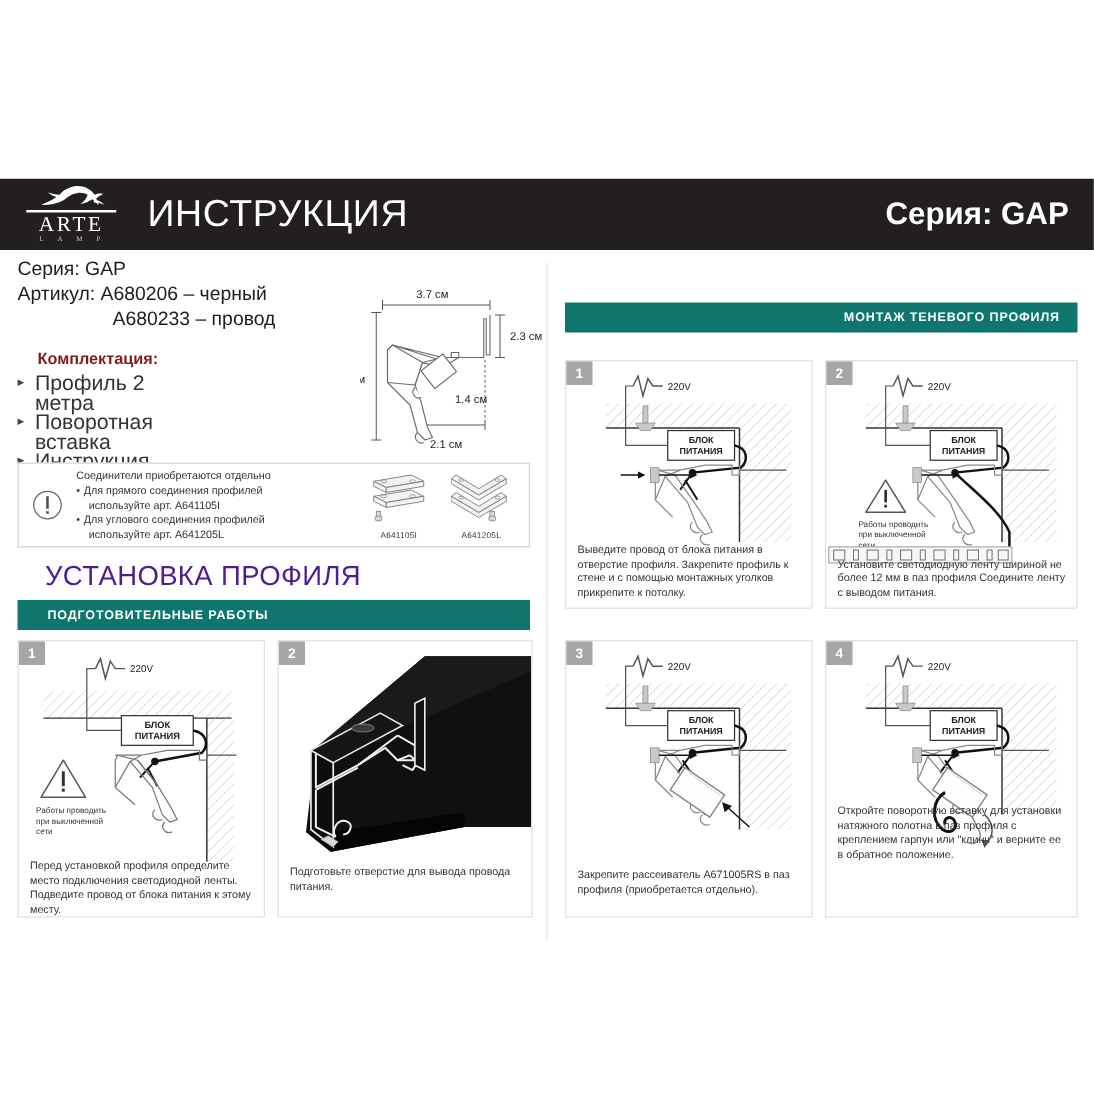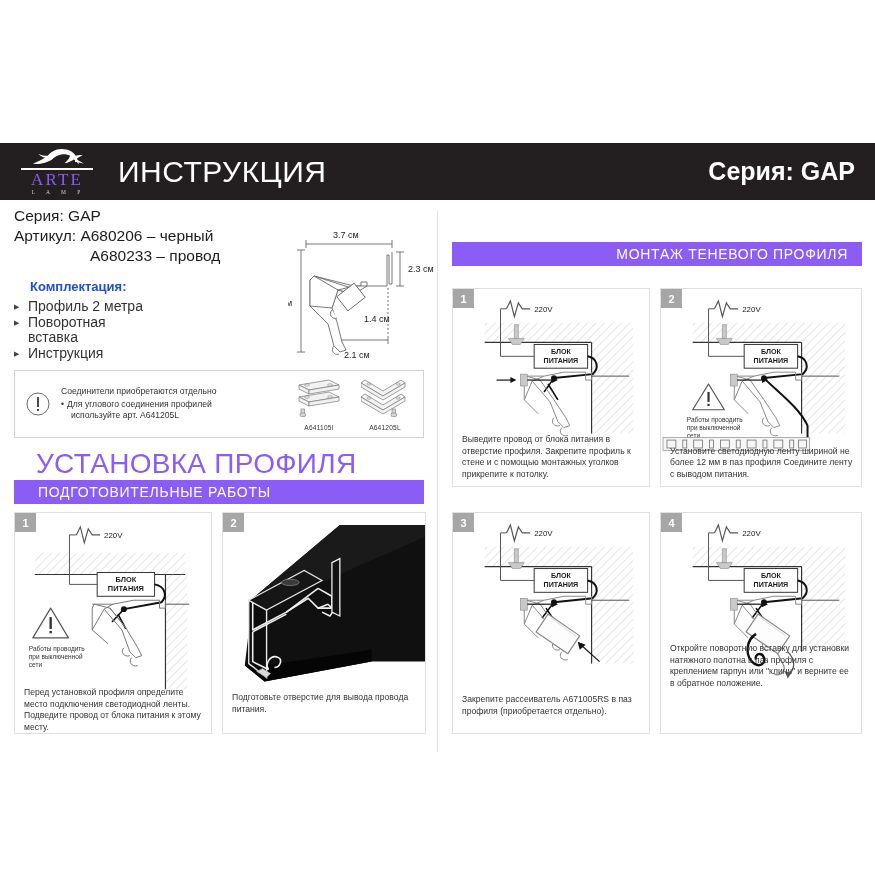--- a/index.html
+++ b/index.html
@@ -24,21 +24,21 @@
   .logo-block {
     width: 78px; margin-left: 18px; flex: none;
     display: flex; flex-direction: column; align-items: center;
     color: #fff;
   }
   .logo-griffin { width: 56px; height: 20px; display: block; }
   .logo-rule { width: 72px; height: 2px; background: #fff; margin: 1px 0 0 0; }
   .logo-arte {
     font-family: "Liberation Serif", "DejaVu Serif", serif;
     font-size: 17px; letter-spacing: 2.2px; line-height: 17px;
-    color: #8b5cf6; margin-top: 1px;
+    color: #ffffff; margin-top: 1px;
   }
   .logo-lamp {
     font-family: "Liberation Serif", "DejaVu Serif", serif;
     font-size: 5.5px; letter-spacing: 5px; line-height: 8px;
     color: #cfcfcf; margin-left: 3px;
   }
   .header-title {
     margin-left: 22px;
     font-size: 30px; letter-spacing: 0.5px; color: #ffffff; font-weight: 400;
   }
@@ -48,24 +48,24 @@
   }
 
   
   .left-col { position: absolute; left: 14px; top: 206px; width: 412px; }
 
   .meta-line { font-size: 15.5px; line-height: 20px; color: #1c1c1c; }
   .meta-line.indent { padding-left: 76px; }
 
   .spec-row { display: flex; margin-top: 13px; }
   .spec-left { width: 132px; flex: none; }
-  .spec-title { font-size: 13px; font-weight: 700; color: #1d4ed8; padding-left: 16px; }
+  .spec-title { font-size: 13px; font-weight: 700; color: #7f1d1d; padding-left: 16px; }
   .bullets { list-style: none; margin: 5px 0 0 0; padding: 0; }
   .bullets li {
-    font-size: 14px; line-height: 15.5px; color: #333;
+    font-size: 17px; line-height: 15.5px; color: #333;
     position: relative; padding-left: 14px;
   }
   .bullets li:before {
     content: "\25B6"; position: absolute; left: 0; top: 0;
     font-size: 7px; line-height: 16px; color: #444;
   }
   .spec-mid { flex: none; width: 120px; }
   .spec-mid div { font-size: 14px; line-height: 21px; color: #1c1c1c; }
 
   .note-bold {
@@ -88,25 +88,25 @@
   .info-text ul { list-style: none; margin: 0; padding: 0; }
   .info-text li { position: relative; padding-left: 6px; }
   .info-text li:before { content: "\2022"; position: absolute; left: 0; top: 0; }
   .info-text li span { display: block; padding-left: 4px; }
   .conn-imgs { display: flex; gap: 18px; margin-right: 14px; }
   .conn-item { text-align: center; }
   .conn-caption { font-size: 6.6px; color: #333; margin-top: 1px; letter-spacing: .2px; }
 
   .install-title {
     position: absolute; left: 22px; top: 242px;
-    font-size: 28px; color: #8b5cf6; letter-spacing: .3px;
+    font-size: 22px; color: #4c1d95; letter-spacing: .3px;
   }
   .band {
-    background: #8b5cf6; color: #ffffff;
-    font-size: 14px; font-weight: 400; letter-spacing: .7px;
+    background: #0f766e; color: #ffffff;
+    font-size: 10px; font-weight: 700; letter-spacing: .7px;
     display: flex; align-items: center;
   }
   .band-left {
     position: absolute; left: 0px; top: 274px; width: 410px; height: 24px;
     padding-left: 24px; box-sizing: border-box;
   }
 
   
   .right-col { position: absolute; left: 452px; top: 206px; width: 412px; }
   .band-right {
@@ -235,20 +235,24 @@
       <div class="info-mark">
         <svg width="26" height="26" viewBox="0 0 26 26">
           <circle cx="13" cy="13" r="11" fill="none" stroke="#6a6a6a" stroke-width="1"></circle>
           <rect x="12" y="6" width="2" height="10" fill="#4a4a4a"></rect>
           <rect x="12" y="18" width="2" height="2" fill="#4a4a4a"></rect>
         </svg>
       </div>
       <div class="info-text">
         <div class="i-head">Соединители приобретаются отдельно</div>
         <ul>
+          <li>
+            <span style="padding-left:0">Для прямого соединения профилей</span>
+            <span>используйте арт. A641105I</span>
+          </li>
           <li>
             <span style="padding-left:0">Для углового соединения профилей</span>
             <span>используйте арт. A641205L</span>
           </li>
         </ul>
       </div>
       <div class="conn-imgs">
         <div class="conn-item">
           <svg width="48" height="42" viewBox="0 0 48 42">
             <g fill="#f2f2f2" stroke="#777" stroke-width="0.7" stroke-linejoin="round">

